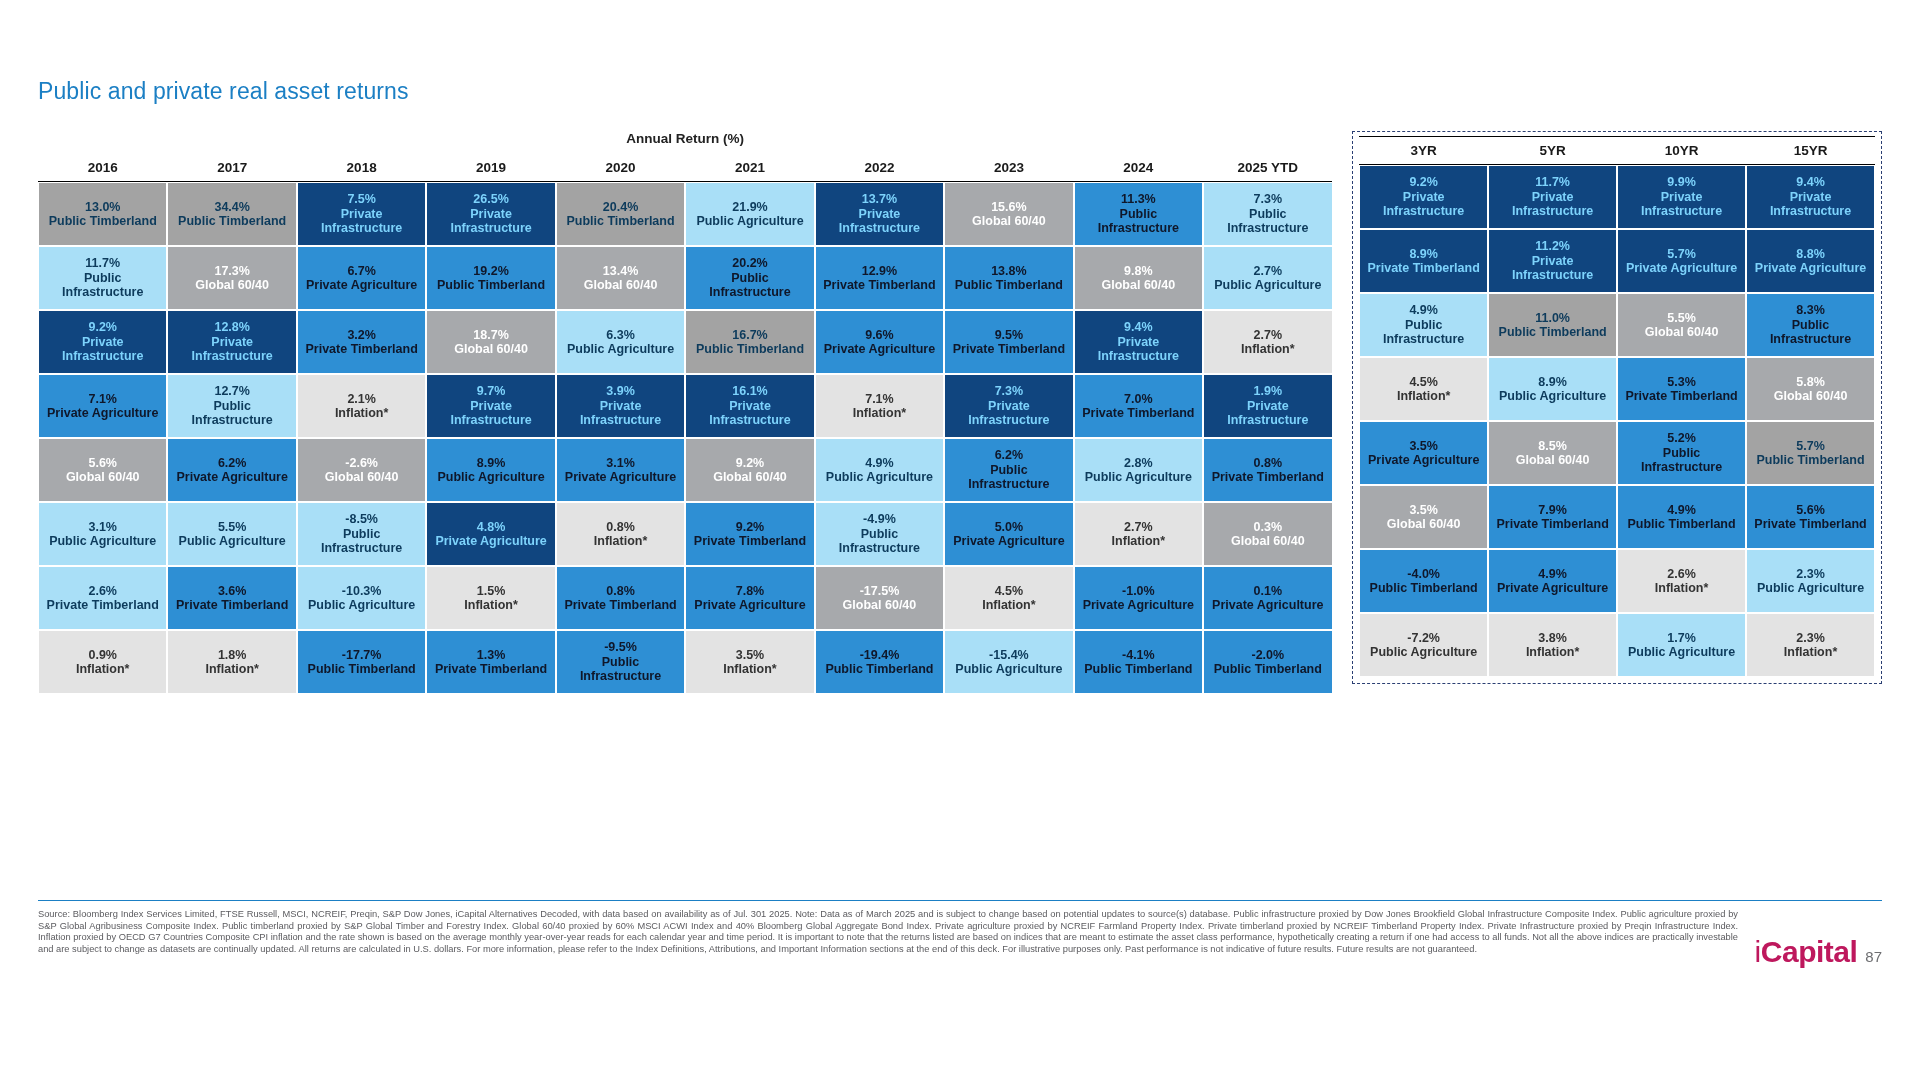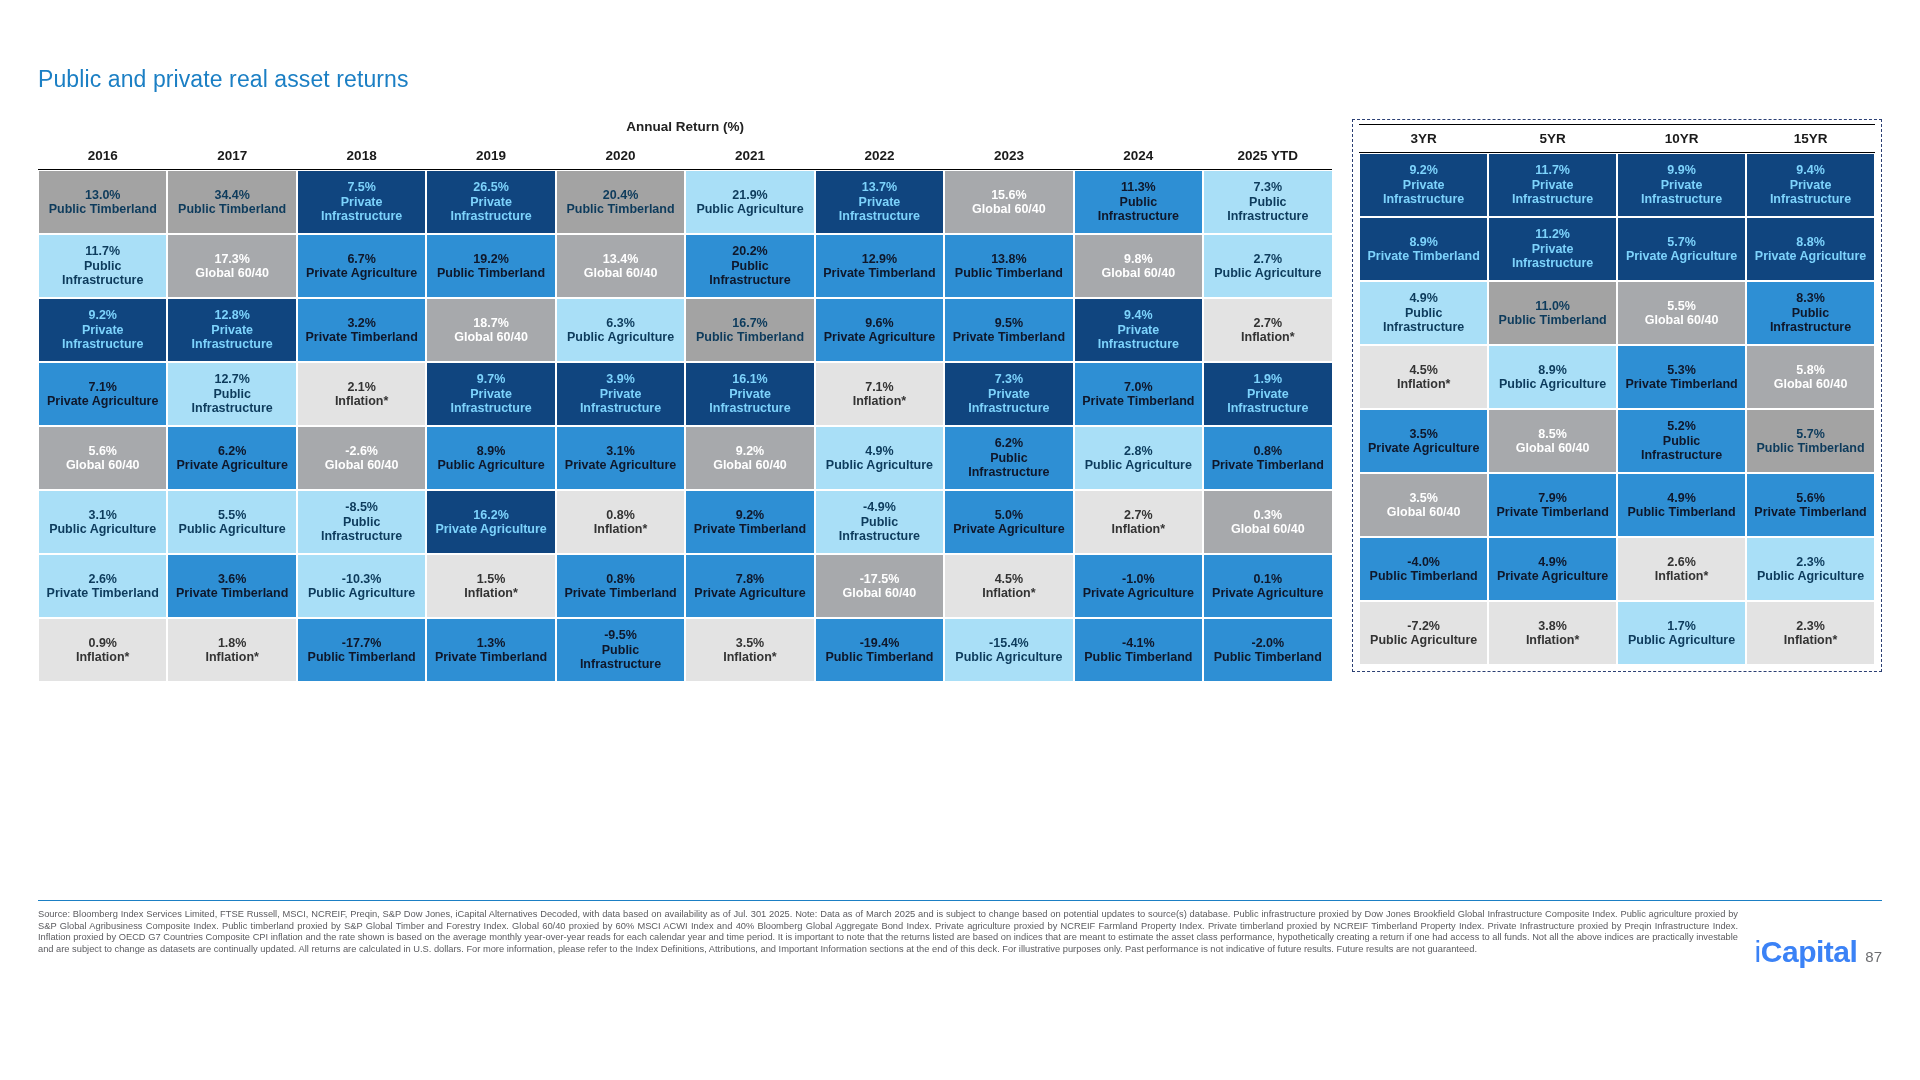--- a/index.html
+++ b/index.html
@@ -12,21 +12,21 @@
   }
   body {
     font-family: "Liberation Sans", sans-serif;
     color: #333;
   }
   .page {
     position: relative;
     width: 1920px;
     height: 1080px;
     box-sizing: border-box;
-    padding: 0 38px;
+    padding: 12px 38px;
   }
   .title {
     font-size: 23px;
     color: #1b7fc4;
     font-weight: 400;
     margin: 0;
     padding-top: 66px;
     letter-spacing: 0.1px;
   }
   .subtitle {
@@ -116,21 +116,21 @@
   .brand {
     position: absolute;
     right: 38px;
     top: 935px;
     display: flex;
     align-items: baseline;
     gap: 8px;
   }
   .brand-logo {
     font-size: 30px;
-    color: #3b82f6;
+    color: #be185d;
     font-weight: 400;
     letter-spacing: -0.5px;
   }
   .brand-logo b { font-weight: bold; }
   .brand-page {
     font-size: 15px;
     color: #6d6e71;
     font-weight: normal;
   }
 </style>
@@ -375,21 +375,21 @@
             </div>
             <div class="cell c-pale">
               <span class="val">5.5%</span>
               <span class="lbl">Public Agriculture</span>
             </div>
             <div class="cell c-pale">
               <span class="val">-8.5%</span>
               <span class="lbl">Public Infrastructure</span>
             </div>
             <div class="cell c-dark">
-              <span class="val">16.2%</span>
+              <span class="val">4.8%</span>
               <span class="lbl">Private Agriculture</span>
             </div>
             <div class="cell c-lgray">
               <span class="val">0.8%</span>
               <span class="lbl">Inflation*</span>
             </div>
             <div class="cell c-mid">
               <span class="val">9.2%</span>
               <span class="lbl">Private Timberland</span>
             </div>

